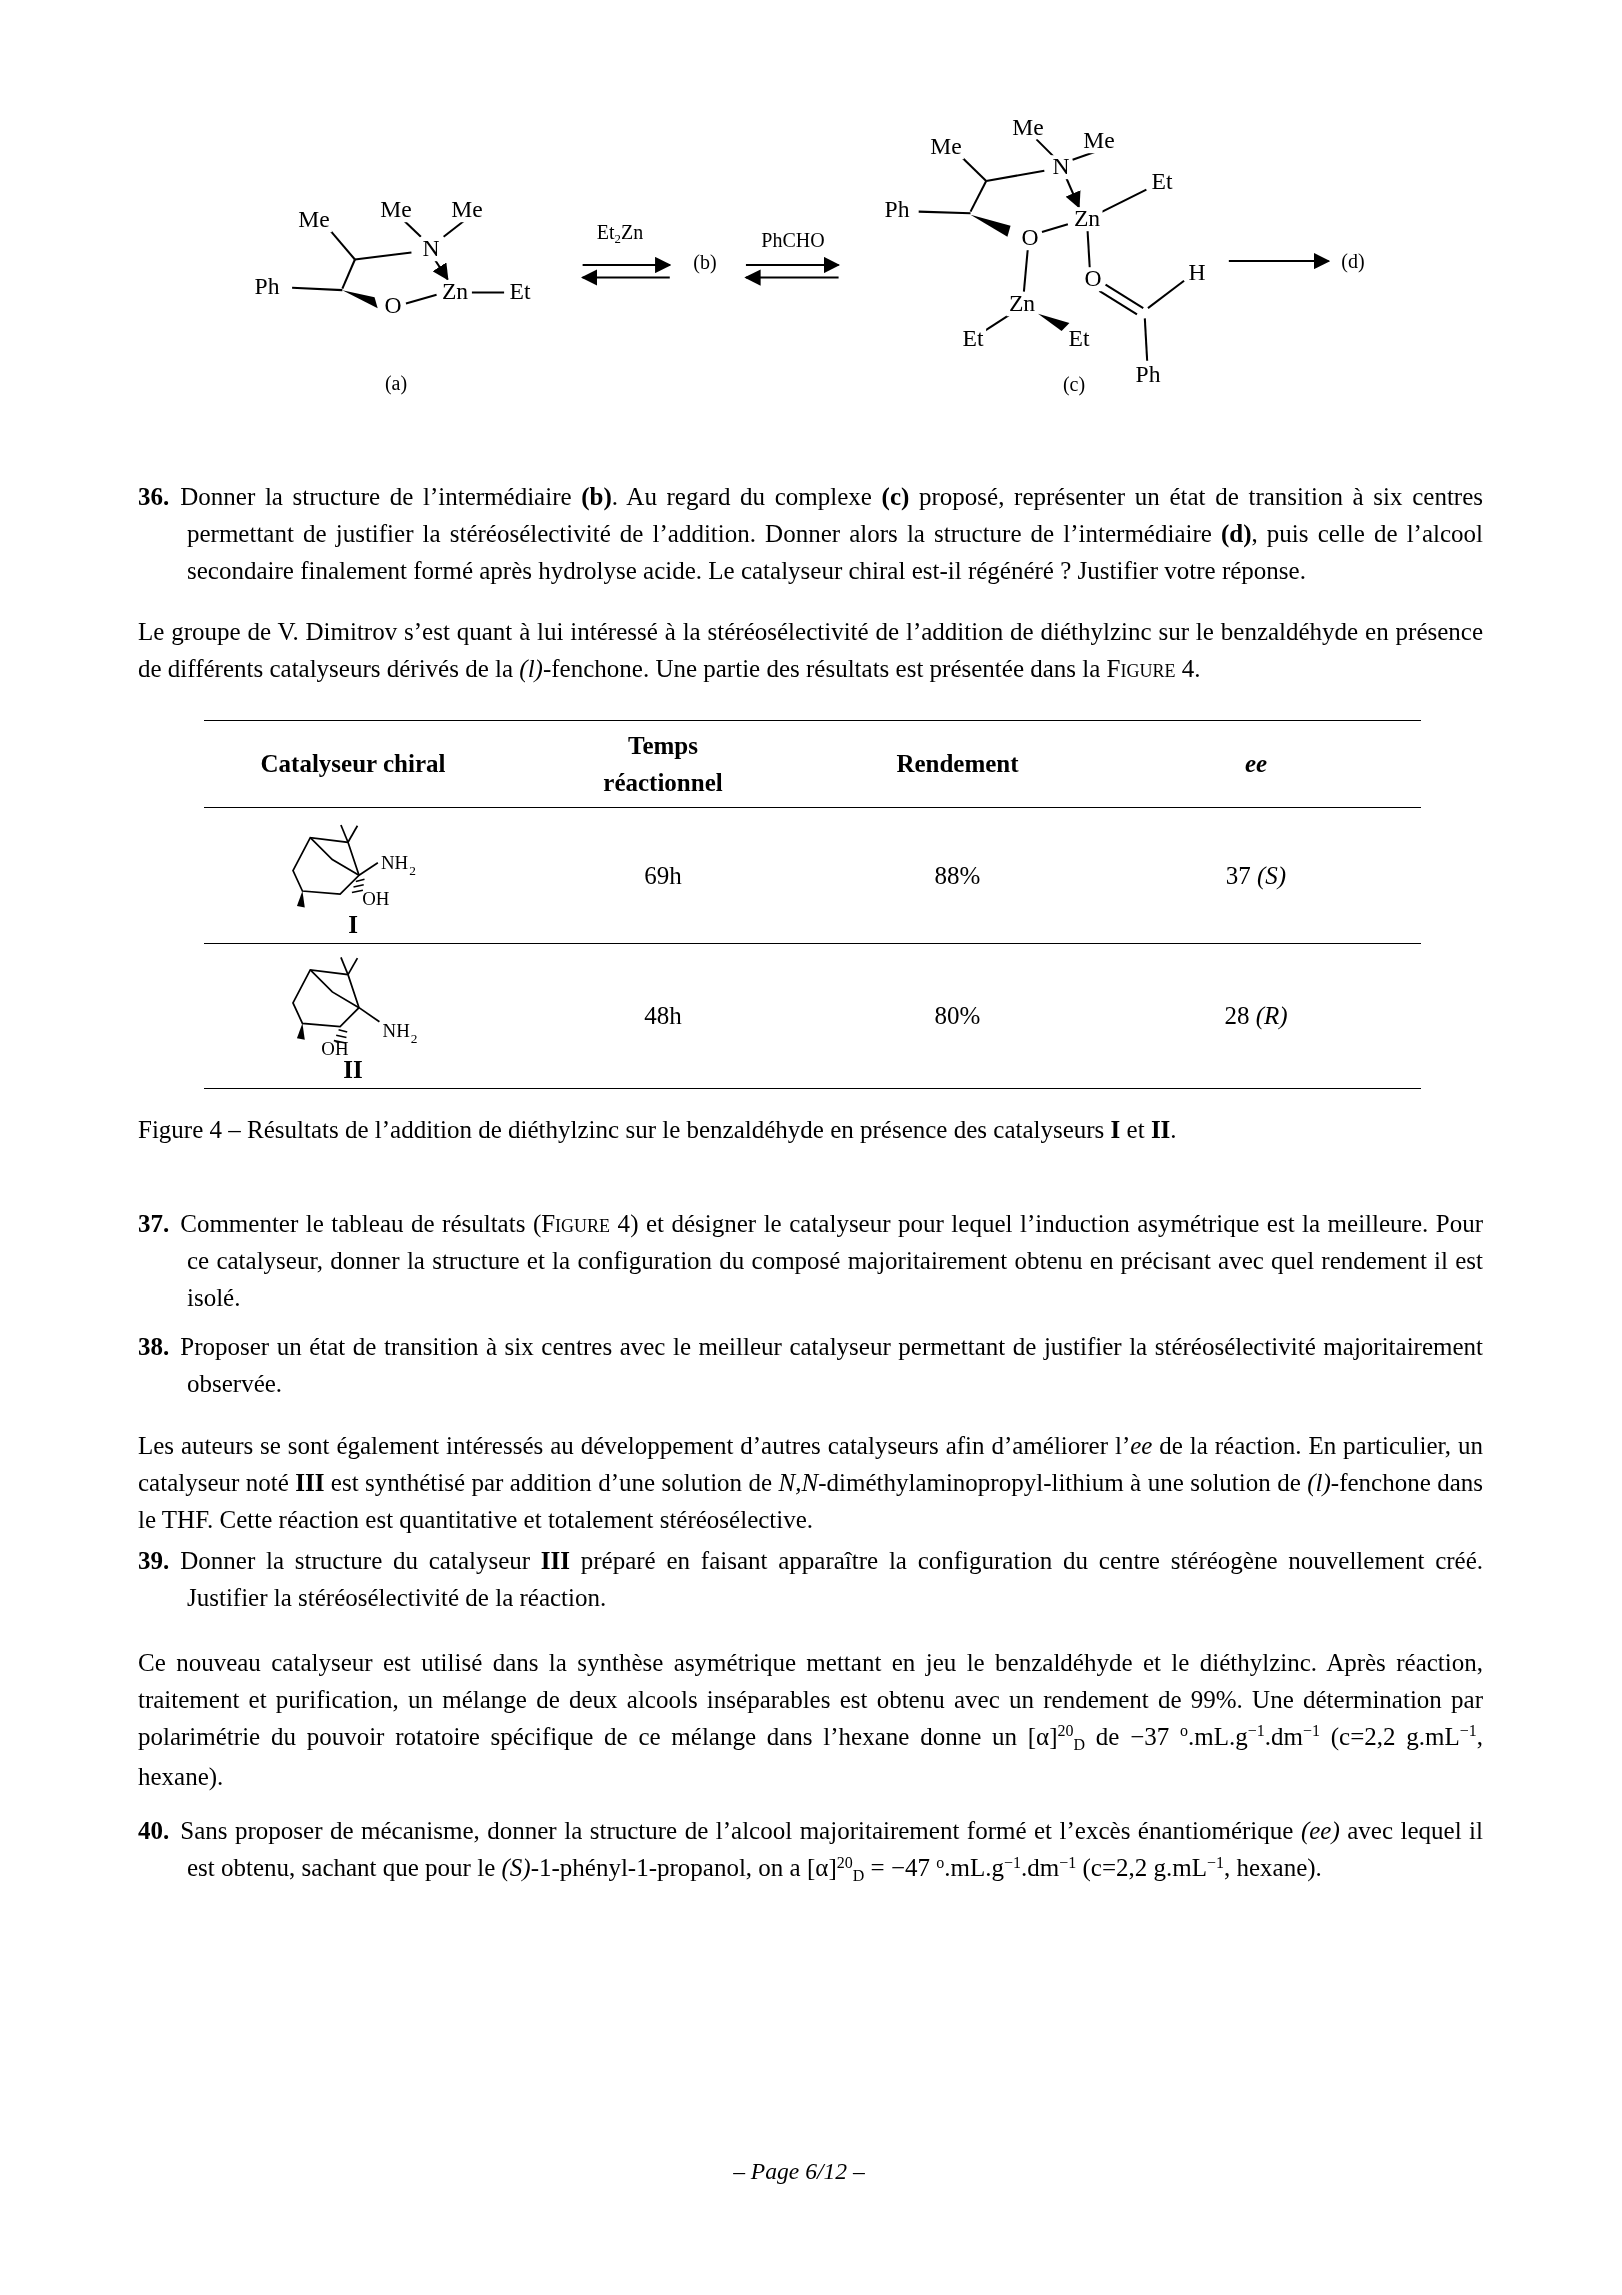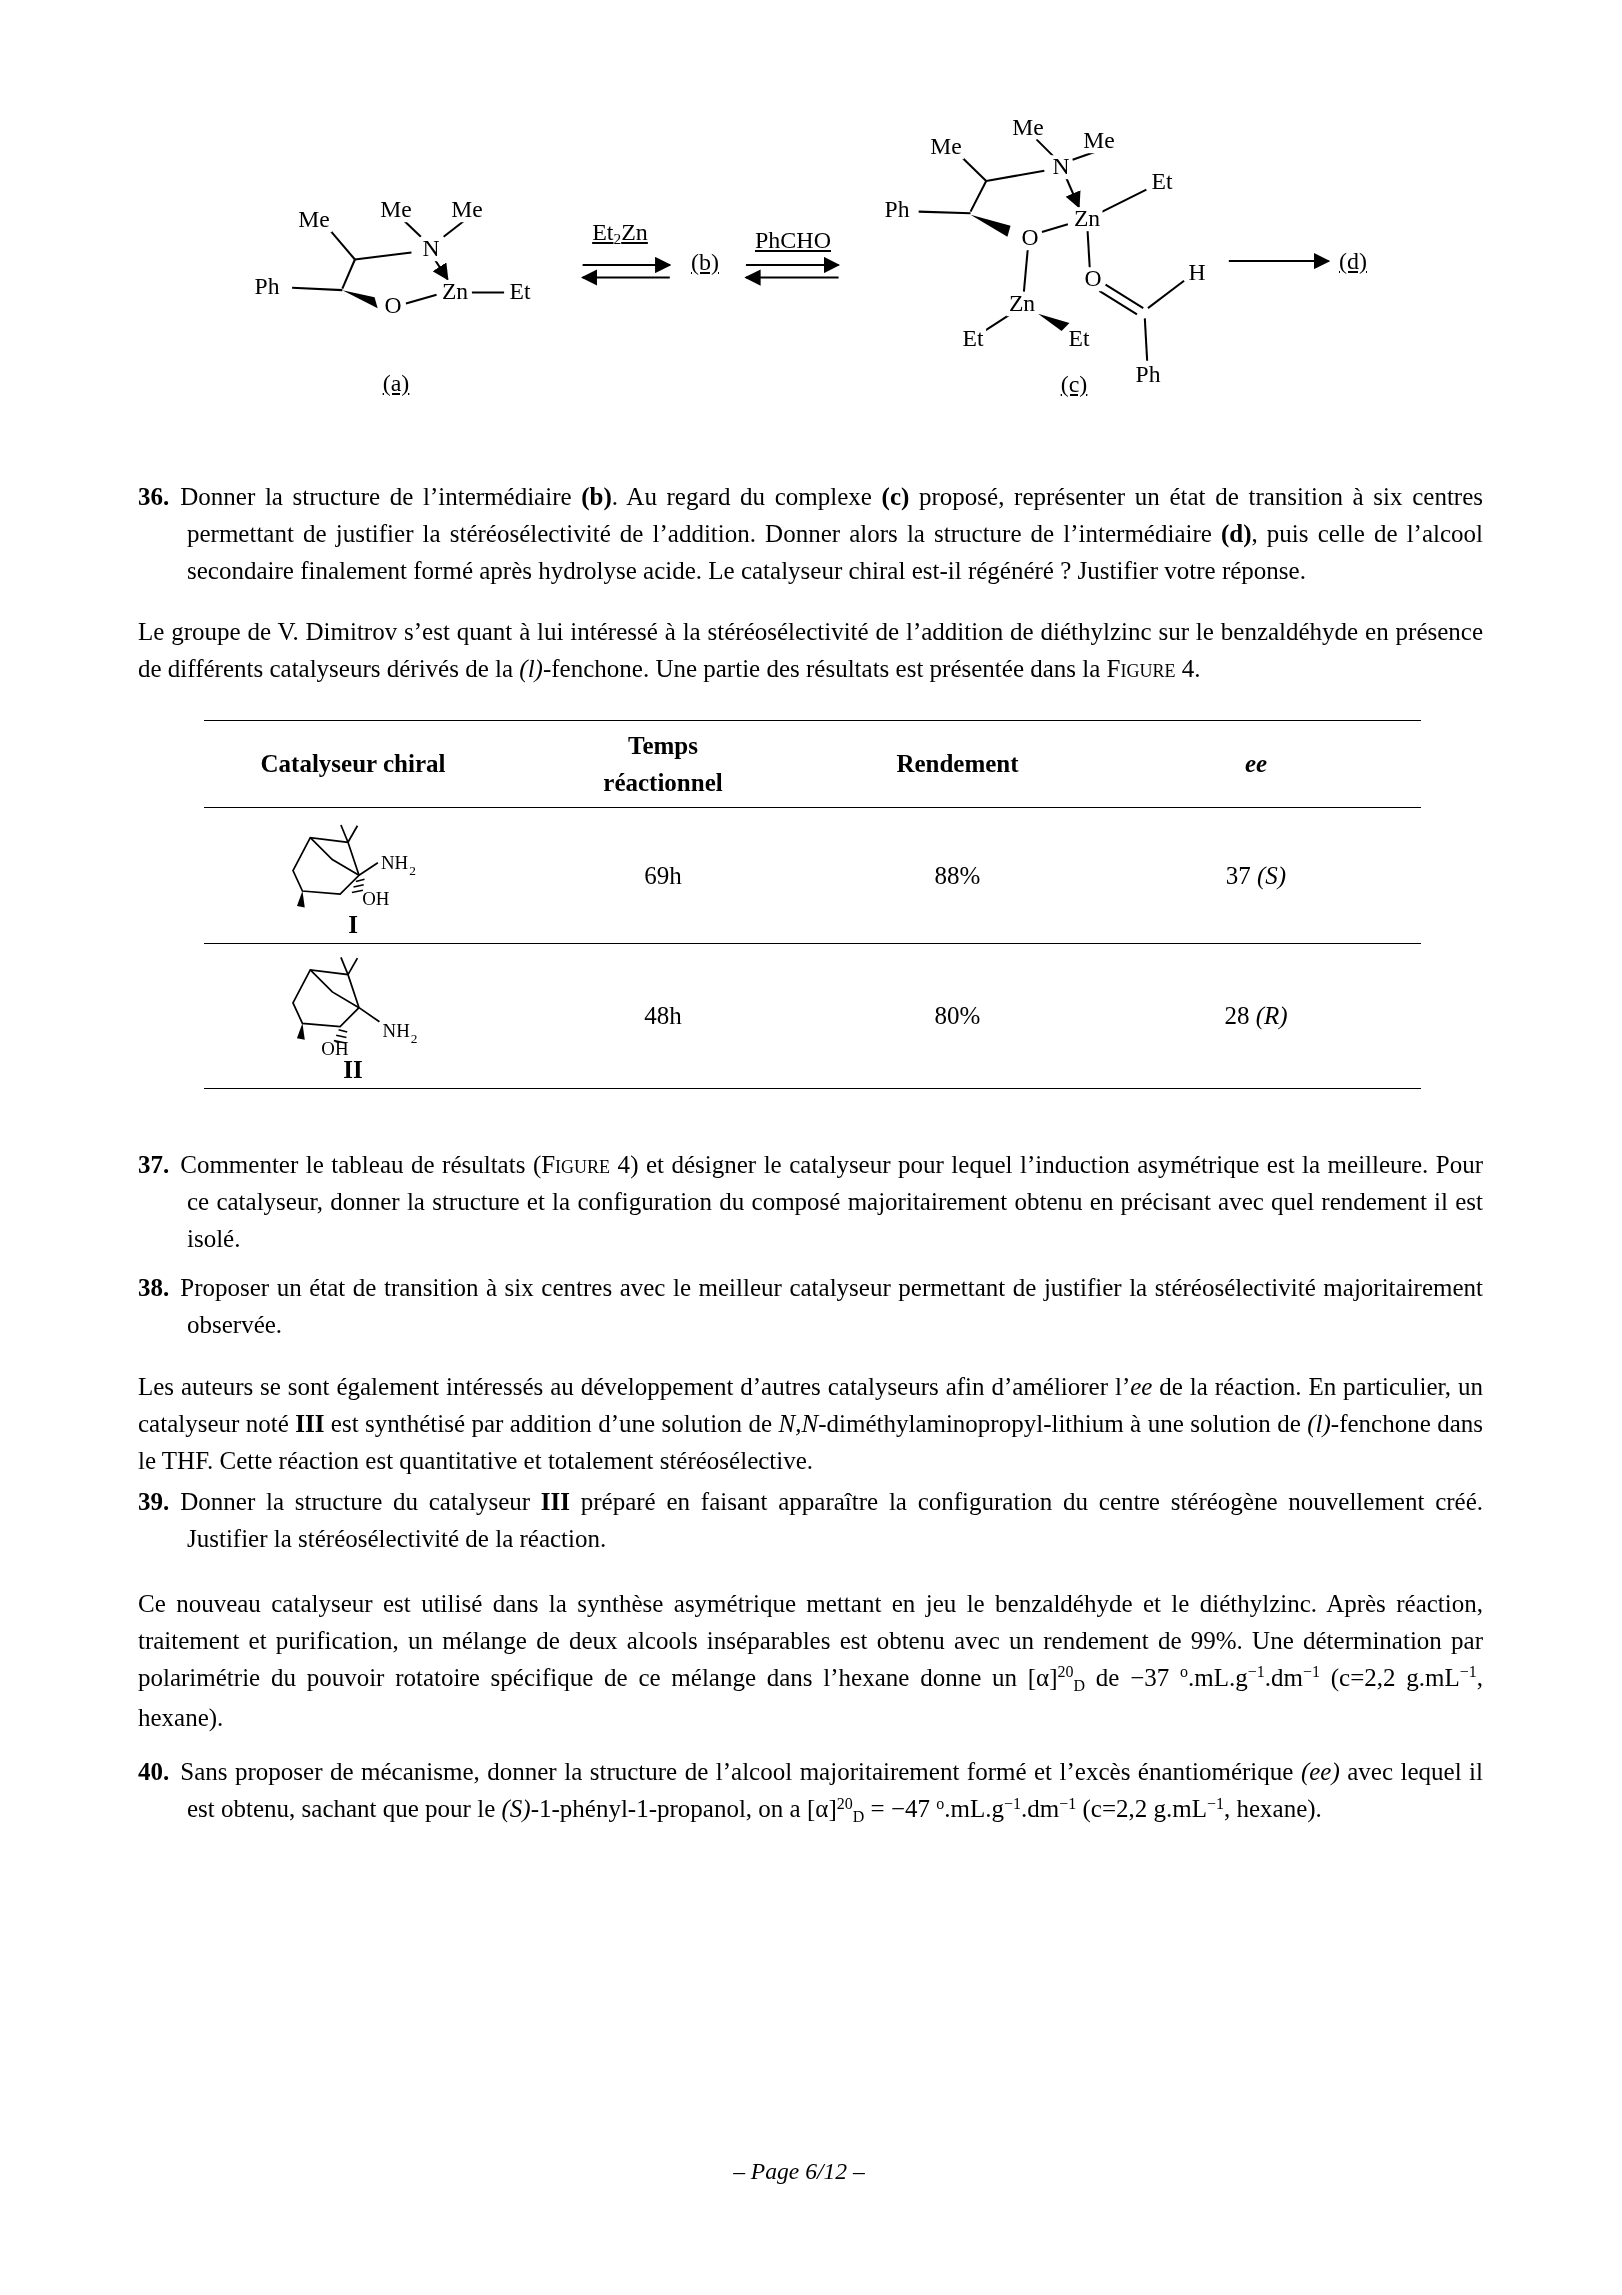--- a/index.html
+++ b/index.html
@@ -20,21 +20,21 @@
   p { margin: 0; text-align: justify; }
 
   
   .scheme { position: relative; width: 1623px; height: 330px; margin-left: -138px; }
   .scheme svg.bonds { position: absolute; left:0; top:0; }
   .atom {
     position: absolute; transform: translate(-50%,-50%);
     background: #fff; padding: 0 2.4px;
     font-size: 23.6px; line-height: 1; white-space: nowrap;
   }
-  .steplabel { background: transparent; font-size: 24px; text-decoration: underline; }
+  .steplabel { background: transparent; font-size: 20px; }
 
   
   .caption { margin-top: 15.7px; }
   .question { padding-left: 49px; text-indent: -49px; }
   .qnum { font-weight: 700; margin-right: 11px; }
   #q36 { margin-top: 48px; }
   #para-dimitrov { margin-top: 23.6px; }
   #fig4-caption { margin-top: 22px; }
   #q37 { margin-top: 57px; }
   #q38 { margin-top: 12.6px; }
@@ -226,20 +226,21 @@
             <div class="cat-label">II</div>
           </div>
         </td>
         <td>48h</td>
         <td>80%</td>
         <td><span>28 </span><span class="i">(R)</span></td>
       </tr>
     </tbody>
   </table>
 
+  <p class="caption" id="fig4-caption"><span>Figure 4 – Résultats de l’addition de diéthylzinc sur le benzaldéhyde en présence des catalyseurs </span><span class="b">I</span><span> et </span><span class="b">II</span><span>.</span></p>
 
   <p class="question" id="q37"><span class="qnum">37.</span><span><span>Commenter le tableau de résultats (</span><span class="sc">Figure 4</span><span>) et désigner le catalyseur pour lequel l’induction asymétrique est la meilleure. Pour ce catalyseur, donner la structure et la configuration du composé majoritairement obtenu en précisant avec quel rendement il est isolé.</span></span></p>
 
   <p class="question" id="q38"><span class="qnum">38.</span><span><span>Proposer un état de transition à six centres avec le meilleur catalyseur permettant de justifier la stéréosélectivité majoritairement observée.</span></span></p>
 
   <p id="para-auteurs"><span>Les auteurs se sont également intéressés au développement d’autres catalyseurs afin d’améliorer l’</span><span class="i">ee</span><span> de la réaction. En particulier, un catalyseur noté </span><span class="b">III</span><span> est synthétisé par addition d’une solution de </span><span class="i">N,N-</span><span>diméthylaminopropyl-lithium à une solution de </span><span class="i">(l)</span><span>-fenchone dans le THF. Cette réaction est quantitative et totalement stéréosélective.</span></p>
 
   <p class="question" id="q39"><span class="qnum">39.</span><span><span>Donner la structure du catalyseur </span><span class="b">III</span><span> préparé en faisant apparaître la configuration du centre stéréogène nouvellement créé. Justifier la stéréosélectivité de la réaction.</span></span></p>
 
   <p id="para-nouveau"><span>Ce nouveau catalyseur est utilisé dans la synthèse asymétrique mettant en jeu le benzaldéhyde et le diéthylzinc. Après réaction, traitement et purification, un mélange de deux alcools inséparables est obtenu avec un rendement de 99%. Une détermination par polarimétrie du pouvoir rotatoire spécifique de ce mélange dans l’hexane donne un [α]</span><span class="sup">20</span><span class="sub">D</span><span> de −37 </span><span class="sup">o</span><span>.mL.g</span><span class="sup">−1</span><span>.dm</span><span class="sup">−1</span><span> (c=2,2 g.mL</span><span class="sup">−1</span><span>, hexane).</span></p>

